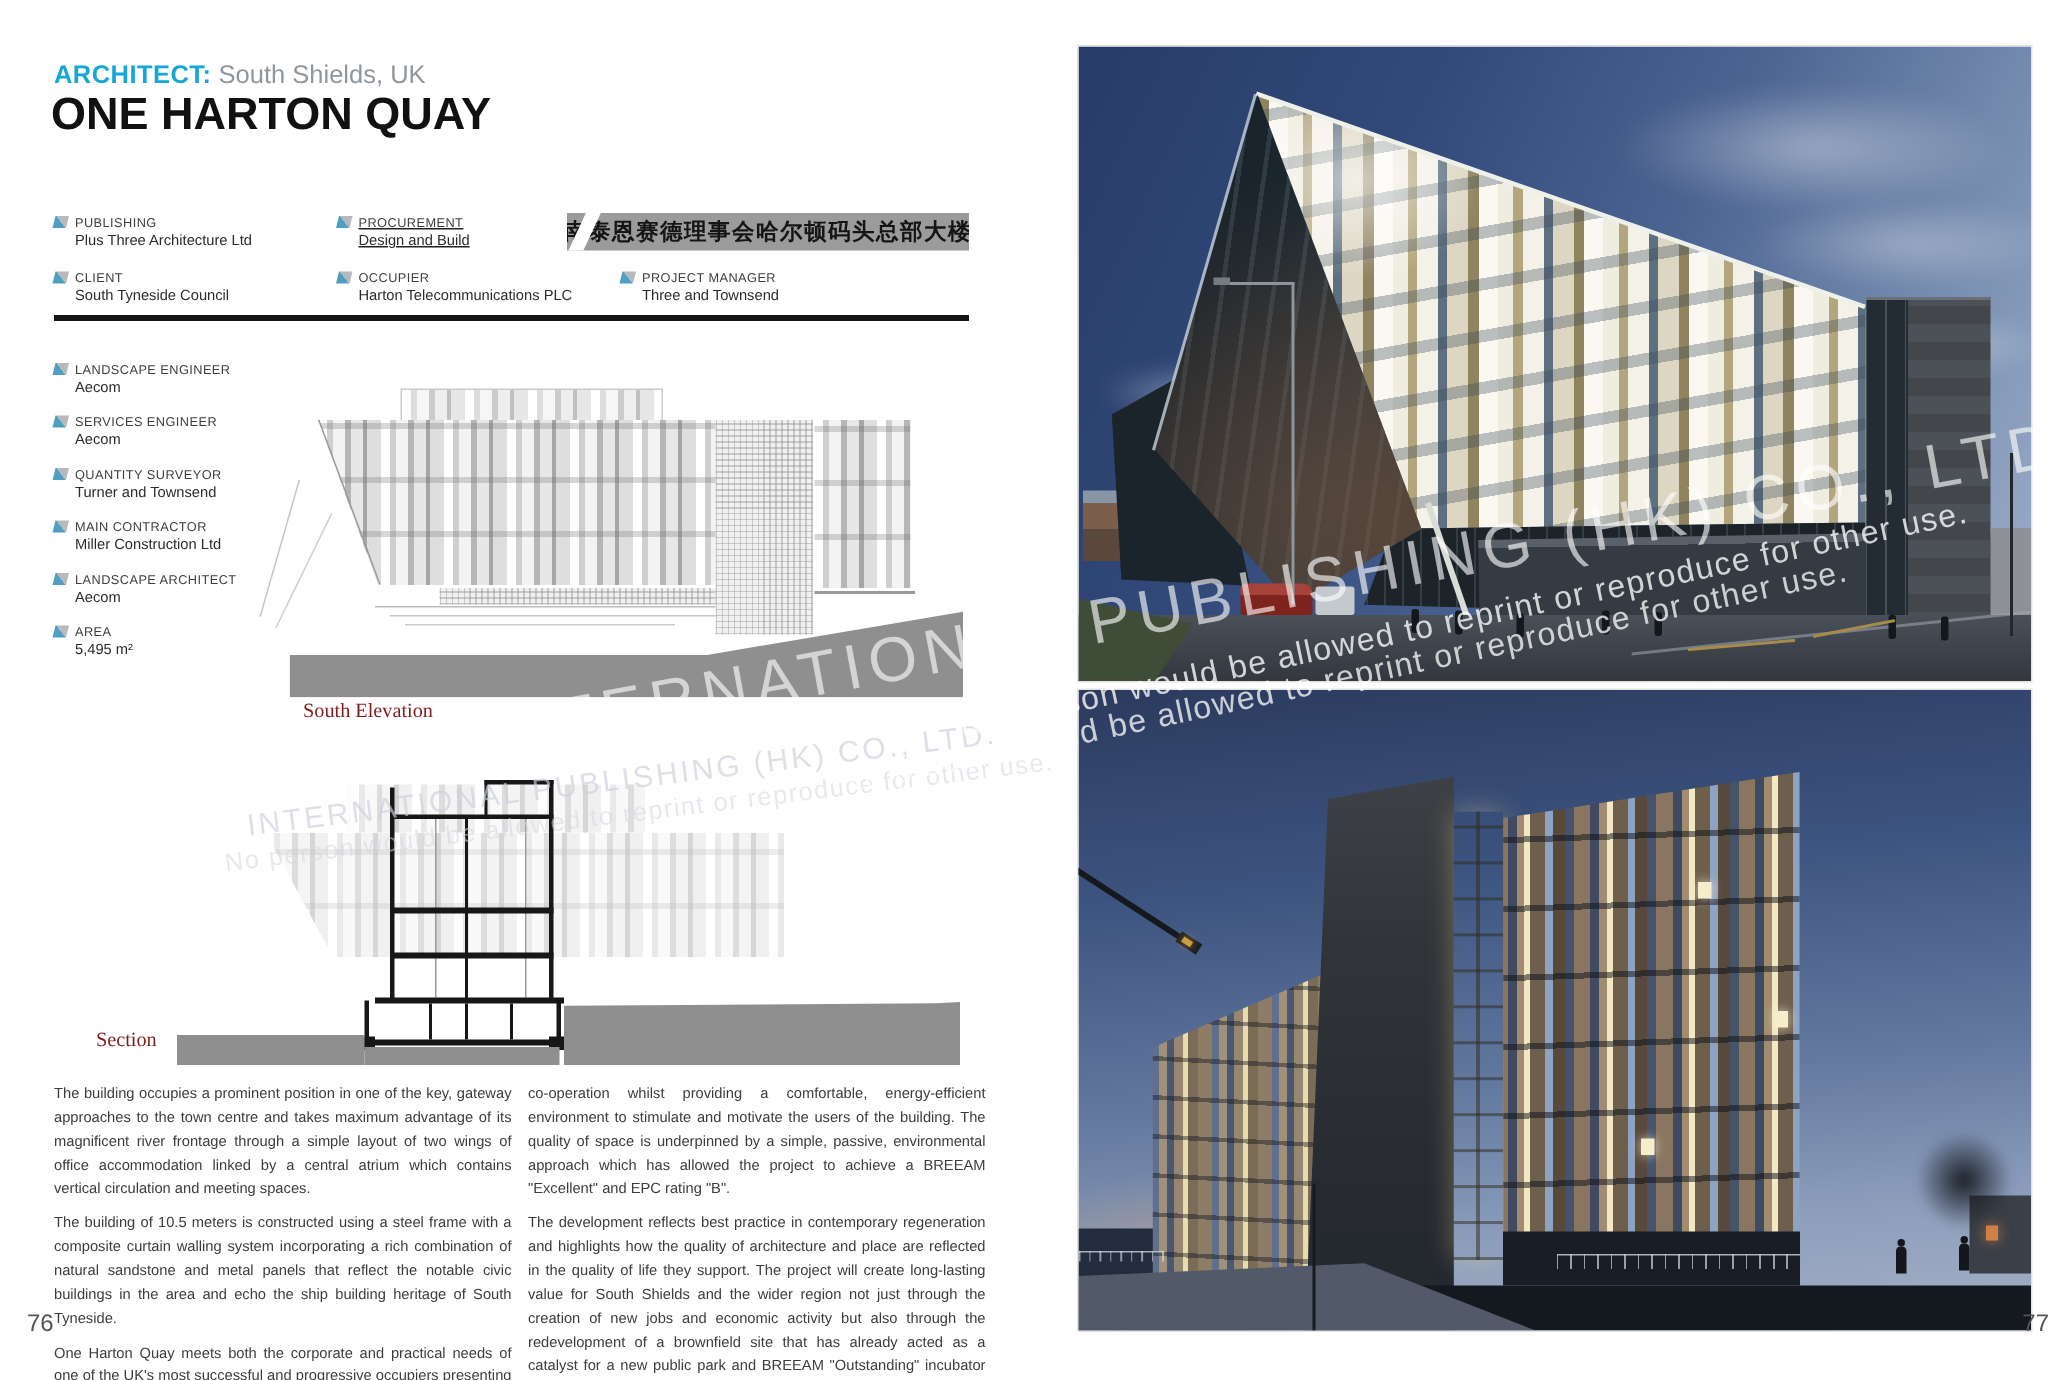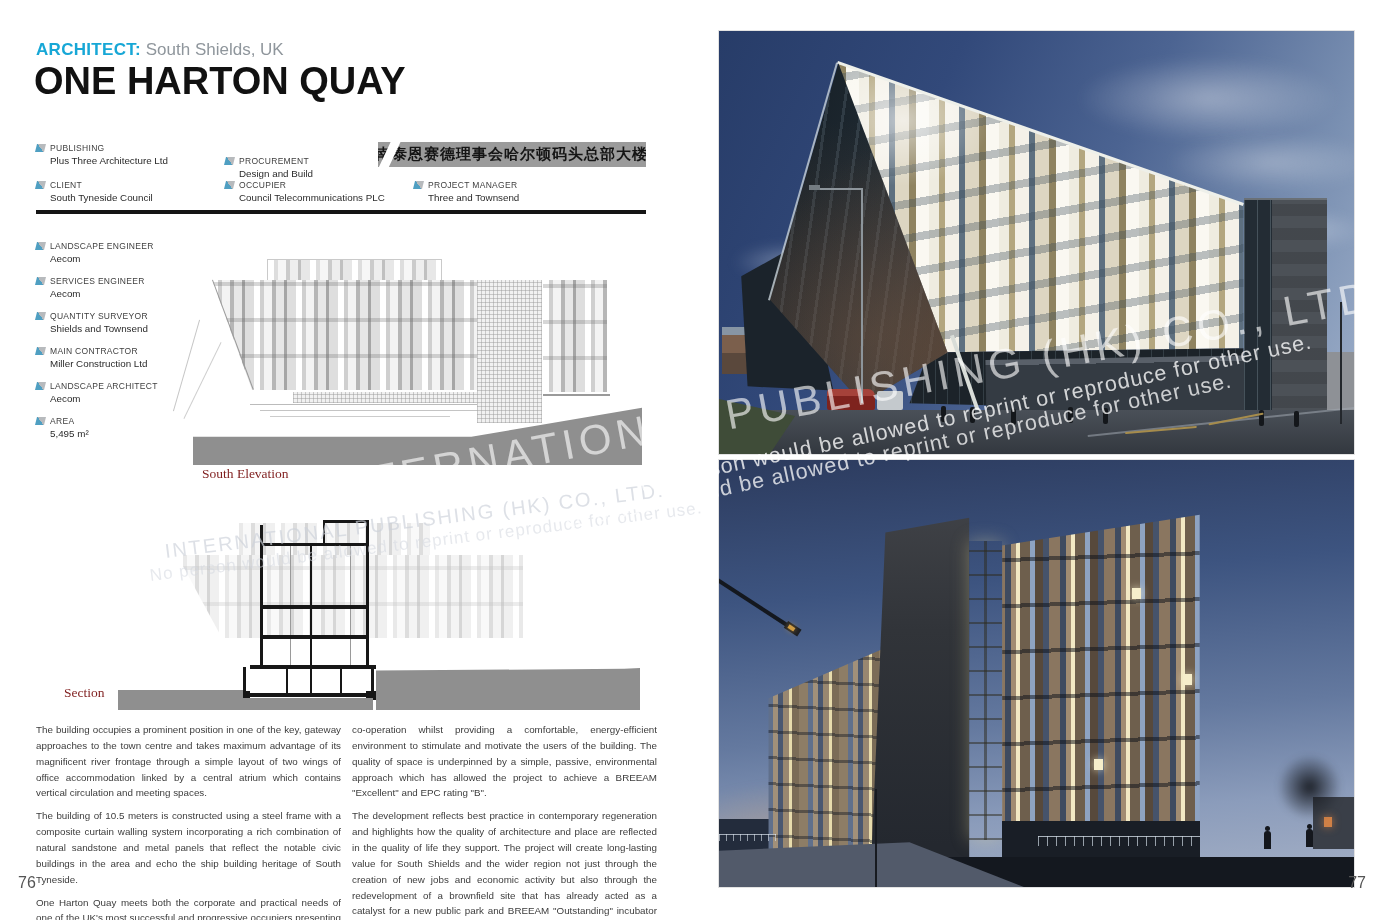--- a/index.html
+++ b/index.html
@@ -2,21 +2,21 @@
 <html><head>
 <meta charset="utf-8">
 <style>
   html,body{margin:0;padding:0;background:#fff;}
   .spread{position:relative;width:1380px;height:920px;background:#fff;overflow:hidden;
           font-family:"Liberation Sans",sans-serif;color:#222;}
   
   .loc{position:absolute;left:36px;top:40px;font-size:17px;}
   .loc b{color:#17a7d6;font-weight:bold;letter-spacing:.3px;}
   .loc span.val{color:#8f969c;font-weight:normal;}
-  h1.title{position:absolute;left:34px;top:60px;margin:0;font-size:38px;font-weight:bold;
+  h1.title{position:absolute;left:34px;top:60px;margin:0;font-size:30px;font-weight:bold;
            letter-spacing:0;color:#111;}
   
   .credit{position:absolute;padding-left:14px;width:185px;}
   .flag{position:absolute;left:0;top:2px;width:9px;height:8px;transform:skewX(-14deg);
         background:linear-gradient(45deg,#4f9fc2 50%,#b7babd 50%);}
   .cl{display:block;font-size:8.5px;color:#3e3e3e;letter-spacing:.3px;line-height:12px;}
   .cv{display:block;font-size:9.8px;color:#2b2b2b;line-height:13px;}
   .cnbox{position:absolute;left:378px;top:142px;width:268px;height:25px;background:#9b9b9b;
          display:flex;align-items:center;justify-content:center;overflow:hidden;}
   .cnbox .cntxt{font-size:15px;font-weight:bold;color:#151515;letter-spacing:1px;white-space:nowrap;
@@ -132,34 +132,34 @@
       <b>ARCHITECT:</b>
       <span class="val">South Shields, UK</span>
     </div>
     <h1 class="title">ONE HARTON QUAY</h1>
 
     <div class="credit" style="left:36px;top:142px;">
       <span class="flag"></span>
       <span class="cl">PUBLISHING</span>
       <span class="cv">Plus Three Architecture Ltd</span>
     </div>
-    <div class="credit" style="left:225px;top:155px;">
+    <div class="credit" style="left:225px;top:142px;text-decoration:underline;">
       <span class="flag"></span>
       <span class="cl">PROCUREMENT</span>
       <span class="cv">Design and Build</span>
     </div>
     <div class="credit" style="left:36px;top:179px;">
       <span class="flag"></span>
       <span class="cl">CLIENT</span>
       <span class="cv">South Tyneside Council</span>
     </div>
     <div class="credit" style="left:225px;top:179px;">
       <span class="flag"></span>
       <span class="cl">OCCUPIER</span>
-      <span class="cv">Council Telecommunications PLC</span>
+      <span class="cv">Harton Telecommunications PLC</span>
     </div>
     <div class="credit" style="left:414px;top:179px;">
       <span class="flag"></span>
       <span class="cl">PROJECT MANAGER</span>
       <span class="cv">Three and Townsend</span>
     </div>
 
     <div class="cnbox">
       <span class="cnslash"></span>
       <span class="cntxt">南泰恩赛德理事会哈尔顿码头总部大楼</span>
@@ -173,21 +173,21 @@
       <span class="cv">Aecom</span>
     </div>
     <div class="credit" style="left:36px;top:275px;">
       <span class="flag"></span>
       <span class="cl">SERVICES ENGINEER</span>
       <span class="cv">Aecom</span>
     </div>
     <div class="credit" style="left:36px;top:310px;">
       <span class="flag"></span>
       <span class="cl">QUANTITY SURVEYOR</span>
-      <span class="cv">Shields and Townsend</span>
+      <span class="cv">Turner and Townsend</span>
     </div>
     <div class="credit" style="left:36px;top:345px;">
       <span class="flag"></span>
       <span class="cl">MAIN CONTRACTOR</span>
       <span class="cv">Miller Construction Ltd</span>
     </div>
     <div class="credit" style="left:36px;top:380px;">
       <span class="flag"></span>
       <span class="cl">LANDSCAPE ARCHITECT</span>
       <span class="cv">Aecom</span>

